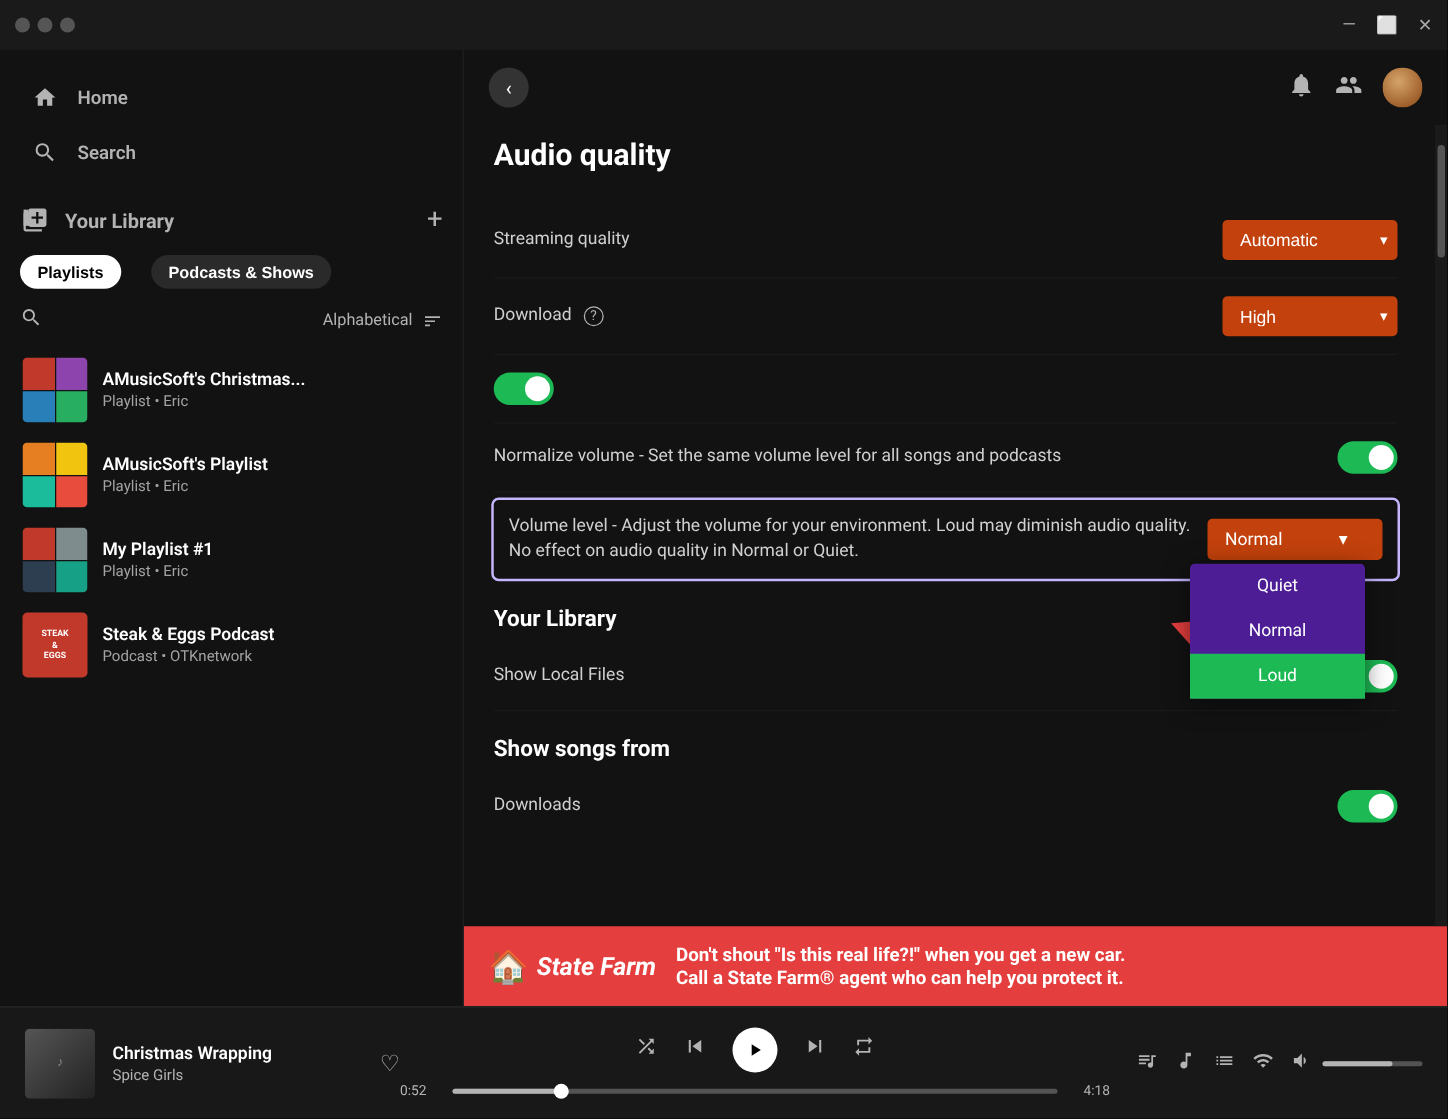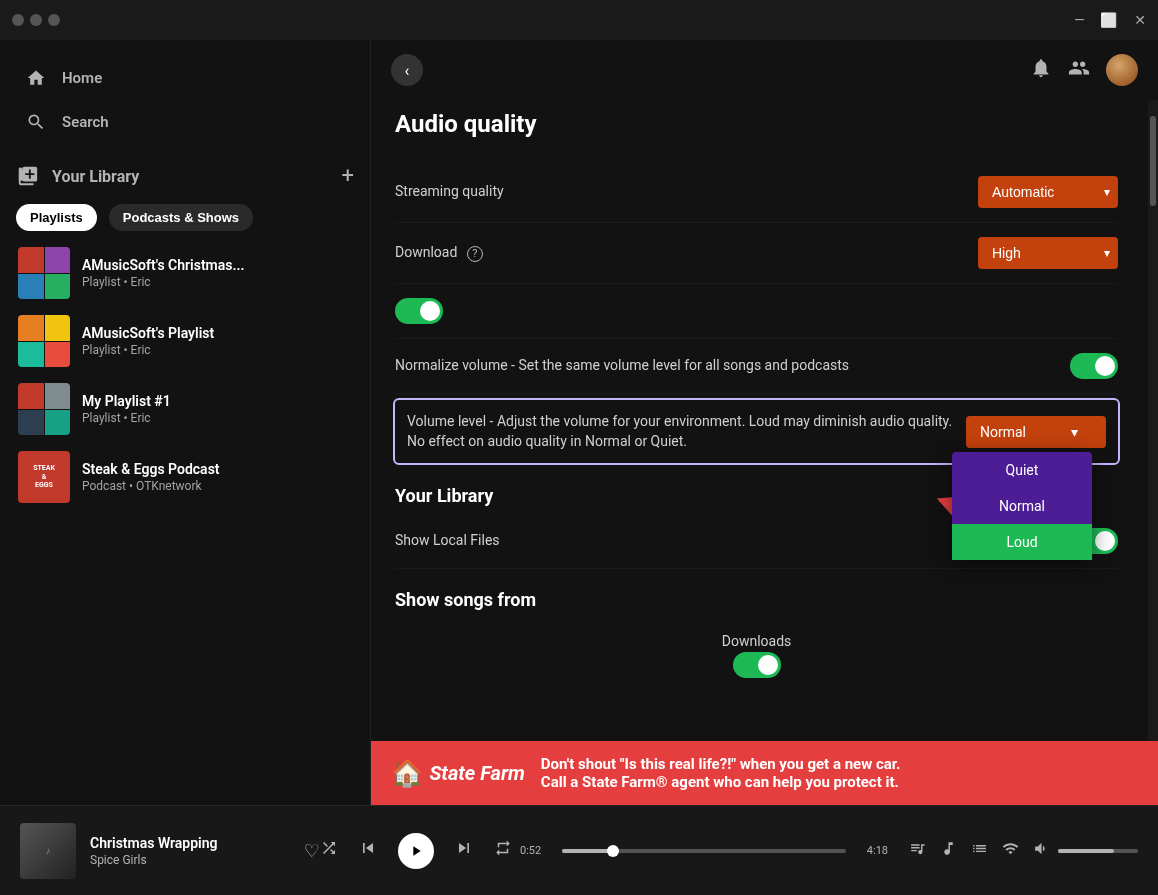--- a/index.html
+++ b/index.html
@@ -85,21 +85,21 @@
     }
     .library-add {
       color: #b3b3b3;
       font-size: 22px;
       cursor: pointer;
       line-height: 1;
     }
 
     .filter-tabs {
       display: flex;
-      gap: 12px;
+      gap: 24px;
       padding: 8px 16px;
     }
     .filter-tab {
       padding: 6px 14px;
       border-radius: 20px;
       font-size: 13px;
       font-weight: 600;
       cursor: pointer;
       background: #2a2a2a;
       color: #fff;
@@ -256,21 +256,21 @@
       margin-bottom: 24px;
     }
 
     .setting-row {
       display: flex;
       align-items: center;
       justify-content: space-between;
       padding: 14px 0;
       border-bottom: 1px solid #1a1a1a;
     }
-    .setting-row:last-child { border-bottom: none; flex-direction: column; }
+    .setting-row:last-child { border-bottom: none; }
     .setting-label {
       font-size: 14px;
       color: #d0d0d0;
       flex: 1;
       max-width: 550px;
       line-height: 1.4;
     }
 
     
     .setting-row-highlighted {
@@ -417,21 +417,21 @@
     .player-heart {
       color: #b3b3b3;
       font-size: 18px;
       cursor: pointer;
       margin-left: 12px;
     }
 
     .player-controls {
       flex: 1;
       display: flex;
-      flex-direction: row;
+      flex-direction: column;
       align-items: center;
       gap: 8px;
     }
     .player-buttons {
       display: flex;
       align-items: center;
       gap: 20px;
     }
     .ctrl-btn {
       color: #b3b3b3;
@@ -580,20 +580,33 @@
         <span class="library-title">Your Library</span>
       </div>
       <span class="library-add">+</span>
     </div>
 
     <div class="filter-tabs">
       <button class="filter-tab active">Playlists</button>
       <button class="filter-tab">Podcasts &amp; Shows</button>
     </div>
 
+    <div class="library-search-bar">
+      <div class="library-search-icon">
+        <svg width="18" height="18" viewBox="0 0 24 24" fill="#b3b3b3">
+            <path d="M15.5 14h-.79l-.28-.27A6.471 6.471 0 0 0 16 9.5 6.5 6.5 0 1 0 9.5 16c1.61 0 3.09-.59 4.23-1.57l.27.28v.79l5 4.99L20.49 19l-4.99-5zm-6 0C7.01 14 5 11.99 5 9.5S7.01 5 9.5 5 14 7.01 14 9.5 11.99 14 9.5 14z"></path>
+          </svg>
+      </div>
+      <div class="alphabetical-sort">
+        <span>Alphabetical</span>
+        <svg width="16" height="16" viewBox="0 0 24 24" fill="#b3b3b3">
+            <path d="M3 18h6v-2H3v2zM3 6v2h18V6H3zm0 7h12v-2H3v2z"></path>
+          </svg>
+      </div>
+    </div>
 
     <div class="playlist-list">
 
       <div class="playlist-item">
         <div class="playlist-thumb">
           <div class="playlist-thumb-img">
             <div class="thumb-cell" style="background:#c0392b;"></div>
             <div class="thumb-cell" style="background:#8e44ad;"></div>
             <div class="thumb-cell" style="background:#2980b9;"></div>
             <div class="thumb-cell" style="background:#27ae60;"></div>

